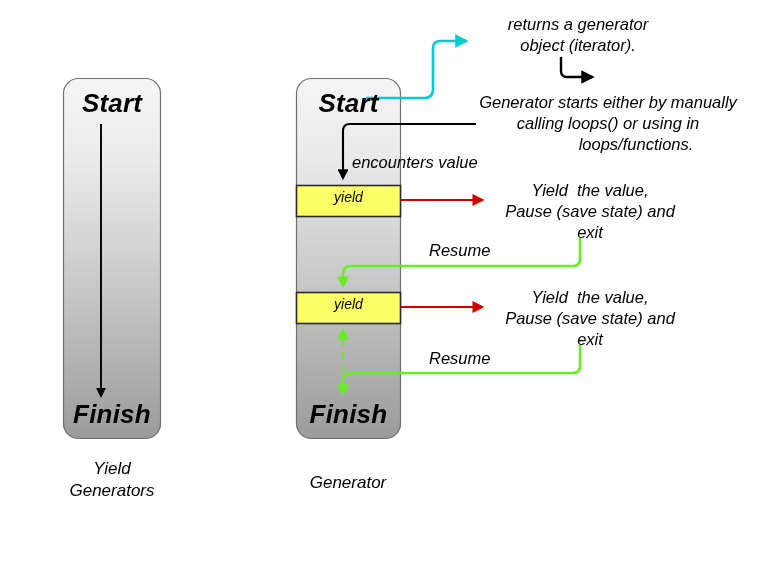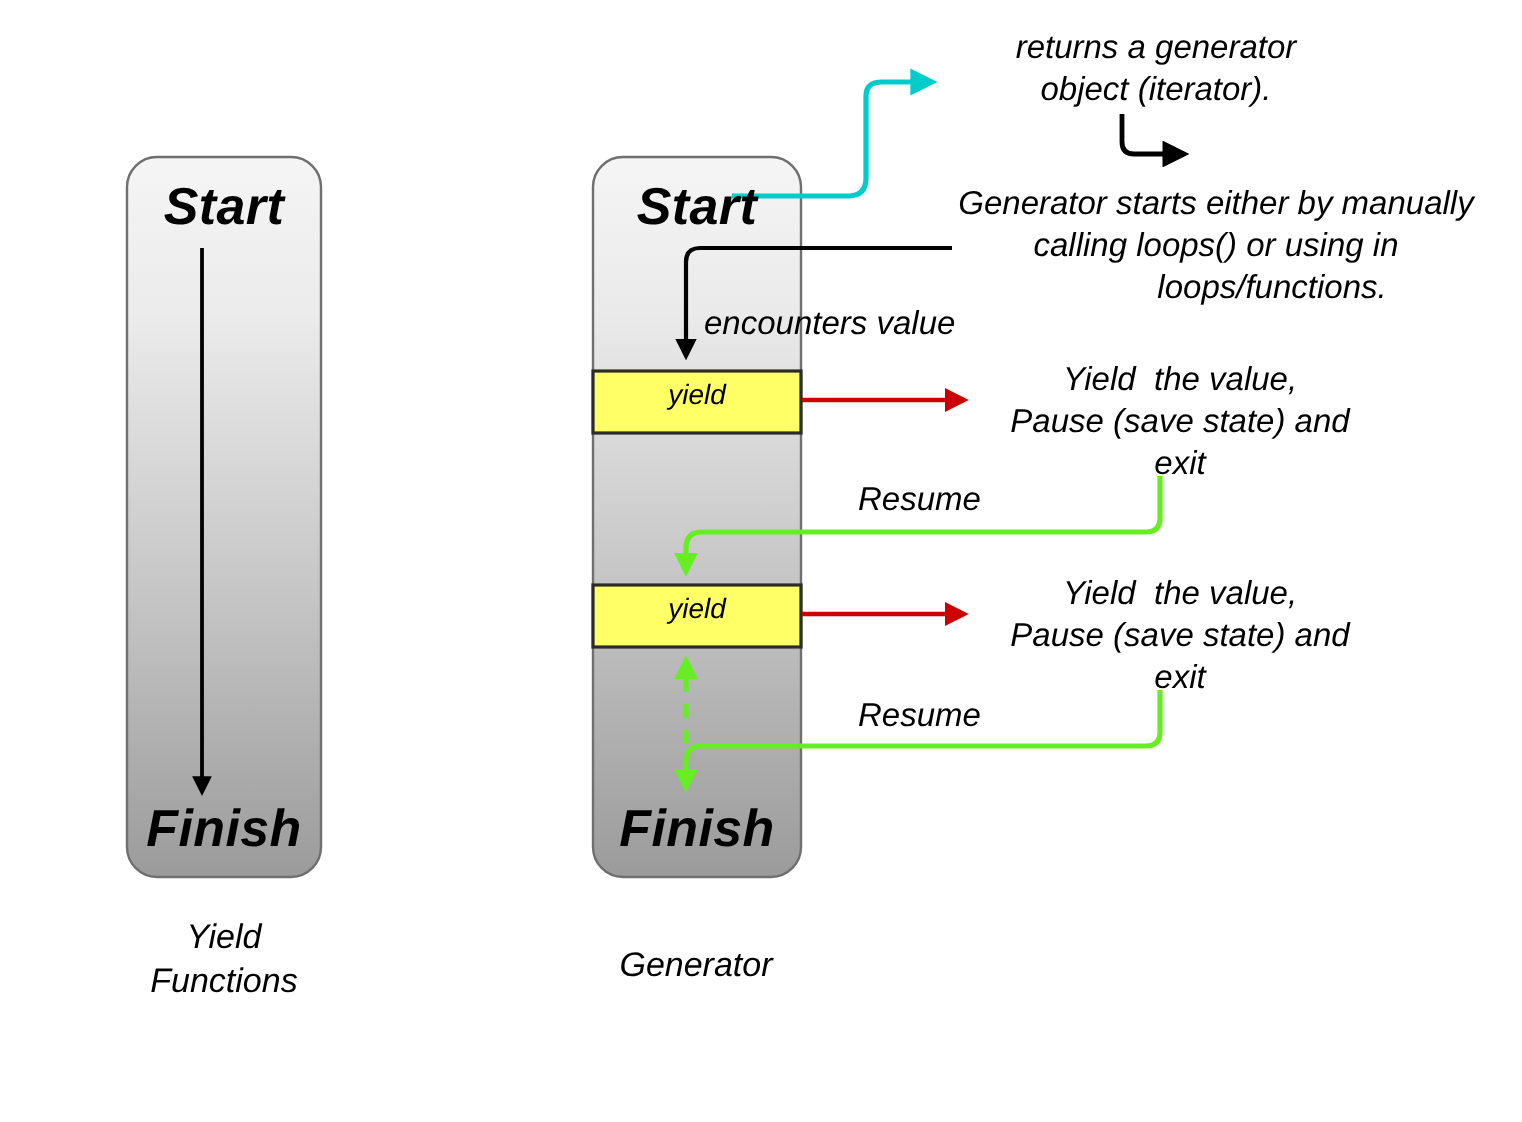--- a/index.html
+++ b/index.html
@@ -107,21 +107,21 @@
   <path d="M 580 345 L 580 366 Q 580 373 573 373 L 351 373 Q 343 373 343 381 L 343 394" fill="none" stroke="#66ee22" stroke-width="2.6" marker-end="url(#arwGreen)"></path>
 
   <line x1="343" y1="372" x2="343" y2="330" stroke="#66ee22" stroke-width="2.6" stroke-dasharray="7 6" marker-end="url(#arwGreen)"></line>
 </svg>
 
 <div class="txt flow-title center" style="left:63px; top:88px; width:98px;">Start</div>
 
 <div class="txt flow-title center" style="left:63px; top:399px; width:98px;">Finish</div>
 
 <div class="txt caption center" style="left:42px; top:459px; width:140px;">Yield</div>
-<div class="txt caption center" style="left:42px; top:481px; width:140px;">Functions</div>
+<div class="txt caption center" style="left:42px; top:481px; width:140px;">Generators</div>
 
 <div class="txt flow-title center" style="left:296px; top:88px; width:105px;">Start</div>
 
 <div class="txt yield-label center" style="left:296px; top:189px; width:105px;">yield</div>
 
 <div class="txt yield-label center" style="left:296px; top:296px; width:105px;">yield</div>
 
 <div class="txt flow-title center" style="left:296px; top:399px; width:105px;">Finish</div>
 
 <div class="txt caption center" style="left:278px; top:473px; width:140px;">Generator</div>

